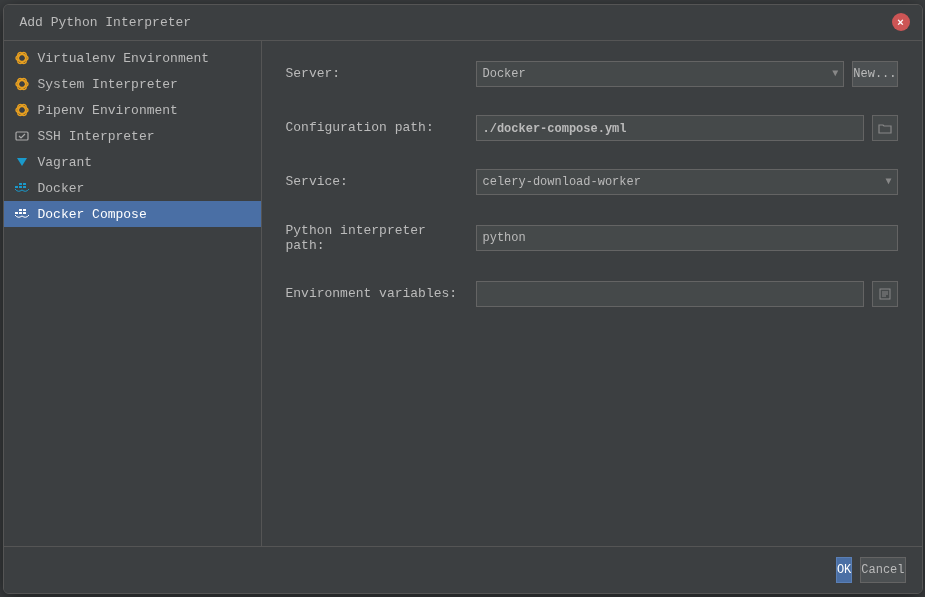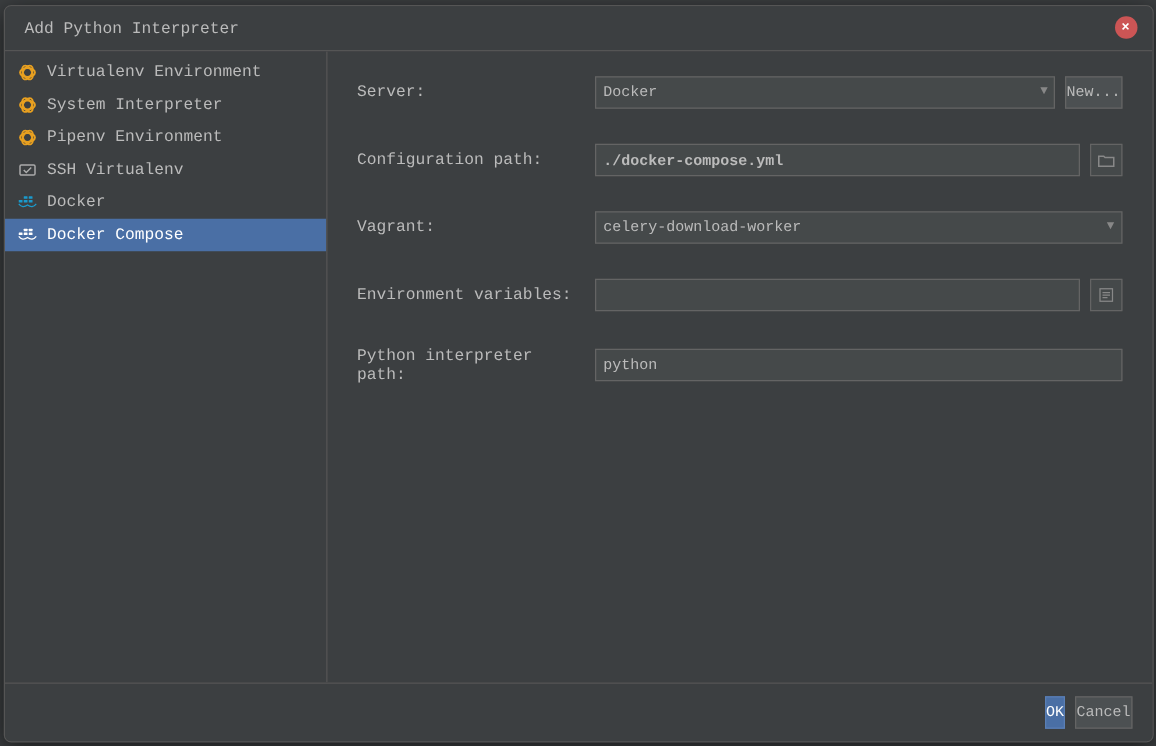--- a/index.html
+++ b/index.html
@@ -71,21 +71,21 @@
       width: 258px;
       background: #3c3f41;
       border-right: 1px solid #555;
       padding: 4px 0;
       overflow-y: auto;
       flex-shrink: 0;
     }
 
     .sidebar-item {
       display: flex;
-      align-items: center;
+      align-items: flex-end;
       padding: 5px 10px;
       color: #bbbbbb;
       cursor: pointer;
       gap: 8px;
       font-size: 13px;
       white-space: nowrap;
     }
 
     .sidebar-item.active {
       background: #4a6fa5;
@@ -301,23 +301,31 @@
         <span>Pipenv Environment</span>
       </div>
 
       <div class="sidebar-item">
         <span class="sidebar-icon">
           <svg width="14" height="14" viewBox="0 0 14 14">
             <rect x="1" y="3" width="12" height="8" rx="1" fill="none" stroke="#aaaaaa" stroke-width="1.2"></rect>
             <path d="M4 7 L6 9 L10 5" stroke="#aaaaaa" stroke-width="1.2" fill="none"></path>
           </svg>
         </span>
-        <span>SSH Virtualenv</span>
-      </div>
-
+        <span>SSH Interpreter</span>
+      </div>
+
+      <div class="sidebar-item">
+        <span class="sidebar-icon">
+          <svg width="14" height="14" viewBox="0 0 14 14">
+            <path d="M2 3 L7 11 L12 3Z" fill="#1a9acc"></path>
+          </svg>
+        </span>
+        <span>Vagrant</span>
+      </div>
 
       <div class="sidebar-item">
         <span class="sidebar-icon">
           <svg width="16" height="16" viewBox="0 0 16 16">
             <rect x="1" y="6" width="3" height="2" rx="0.3" fill="#1a9acc"></rect>
             <rect x="5" y="6" width="3" height="2" rx="0.3" fill="#1a9acc"></rect>
             <rect x="9" y="6" width="3" height="2" rx="0.3" fill="#1a9acc"></rect>
             <rect x="5" y="3" width="3" height="2" rx="0.3" fill="#1a9acc"></rect>
             <rect x="9" y="3" width="3" height="2" rx="0.3" fill="#1a9acc"></rect>
             <path d="M1 9 Q4 13 8 10 Q12 13 15 9" stroke="#1a9acc" stroke-width="1" fill="none"></path>
@@ -365,53 +373,53 @@
           </div>
           <button class="folder-icon-btn">
             <svg width="14" height="12" viewBox="0 0 14 12">
               <path d="M1 3 L1 11 L13 11 L13 4 L6 4 L5 3 Z" fill="none" stroke="#888" stroke-width="1.2"></path>
             </svg>
           </button>
         </div>
       </div>
 
       <div class="form-row">
-        <span class="form-label">Vagrant:</span>
+        <span class="form-label">Service:</span>
         <div class="form-control">
           <div class="select-wrapper">
             <select class="select-field">
               <option>celery-download-worker</option>
             </select>
             <span class="select-arrow">▼</span>
           </div>
+        </div>
+      </div>
+
+      <div class="form-row">
+        <span class="form-label">Python interpreter path:</span>
+        <div class="form-control">
+          <input type="text" class="input-field" value="python" style="">
         </div>
       </div>
 
       <div class="form-row">
         <span class="form-label">Environment variables:</span>
         <div class="form-control">
           <input type="text" class="input-field" value="" style="">
           <button class="env-icon-btn">
             <svg width="12" height="12" viewBox="0 0 12 12">
               <rect x="1" y="1" width="10" height="10" fill="none" stroke="#888" stroke-width="1"></rect>
               <line x1="3" y1="4" x2="9" y2="4" stroke="#888" stroke-width="1"></line>
               <line x1="3" y1="6" x2="9" y2="6" stroke="#888" stroke-width="1"></line>
               <line x1="3" y1="8" x2="7" y2="8" stroke="#888" stroke-width="1"></line>
             </svg>
           </button>
         </div>
       </div>
 
-      <div class="form-row">
-        <span class="form-label">Python interpreter path:</span>
-        <div class="form-control">
-          <input type="text" class="input-field" value="python" style="">
-        </div>
-      </div>
-
     </div>
   </div>
 
   <div class="dialog-footer">
     <button class="btn btn-primary">OK</button>
     <button class="btn">Cancel</button>
   </div>
 </div>
 
 </body></html>

